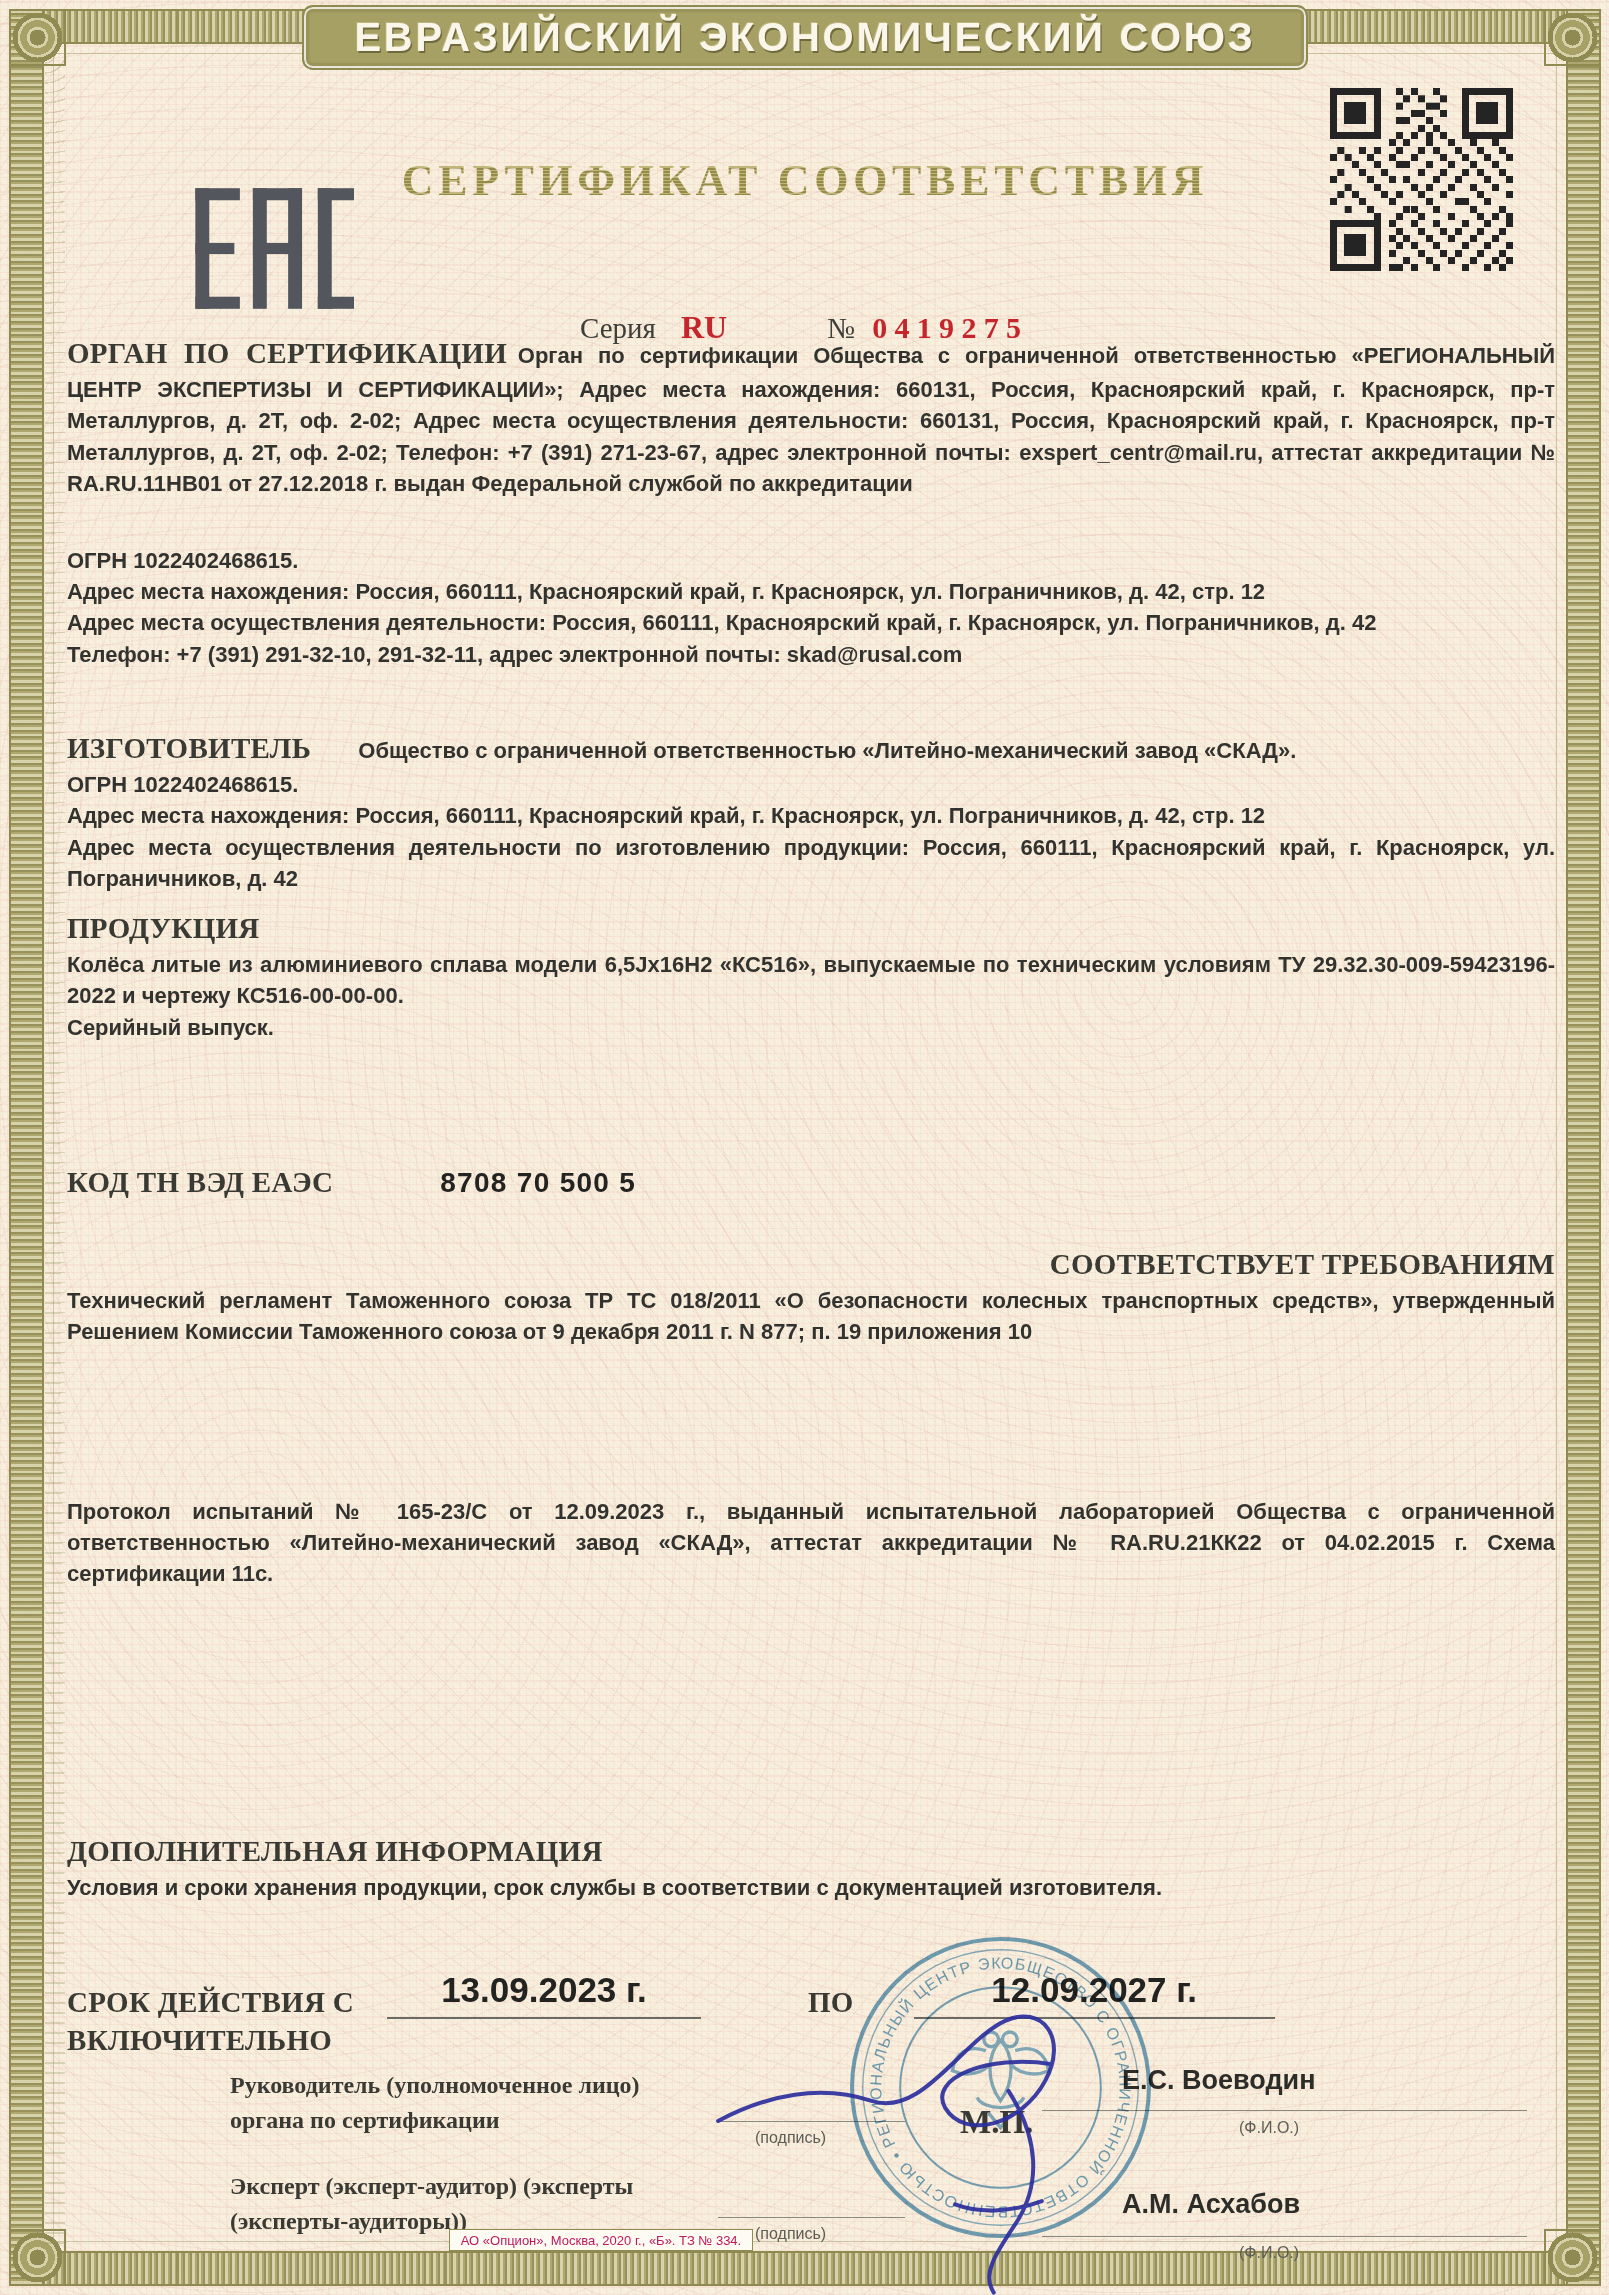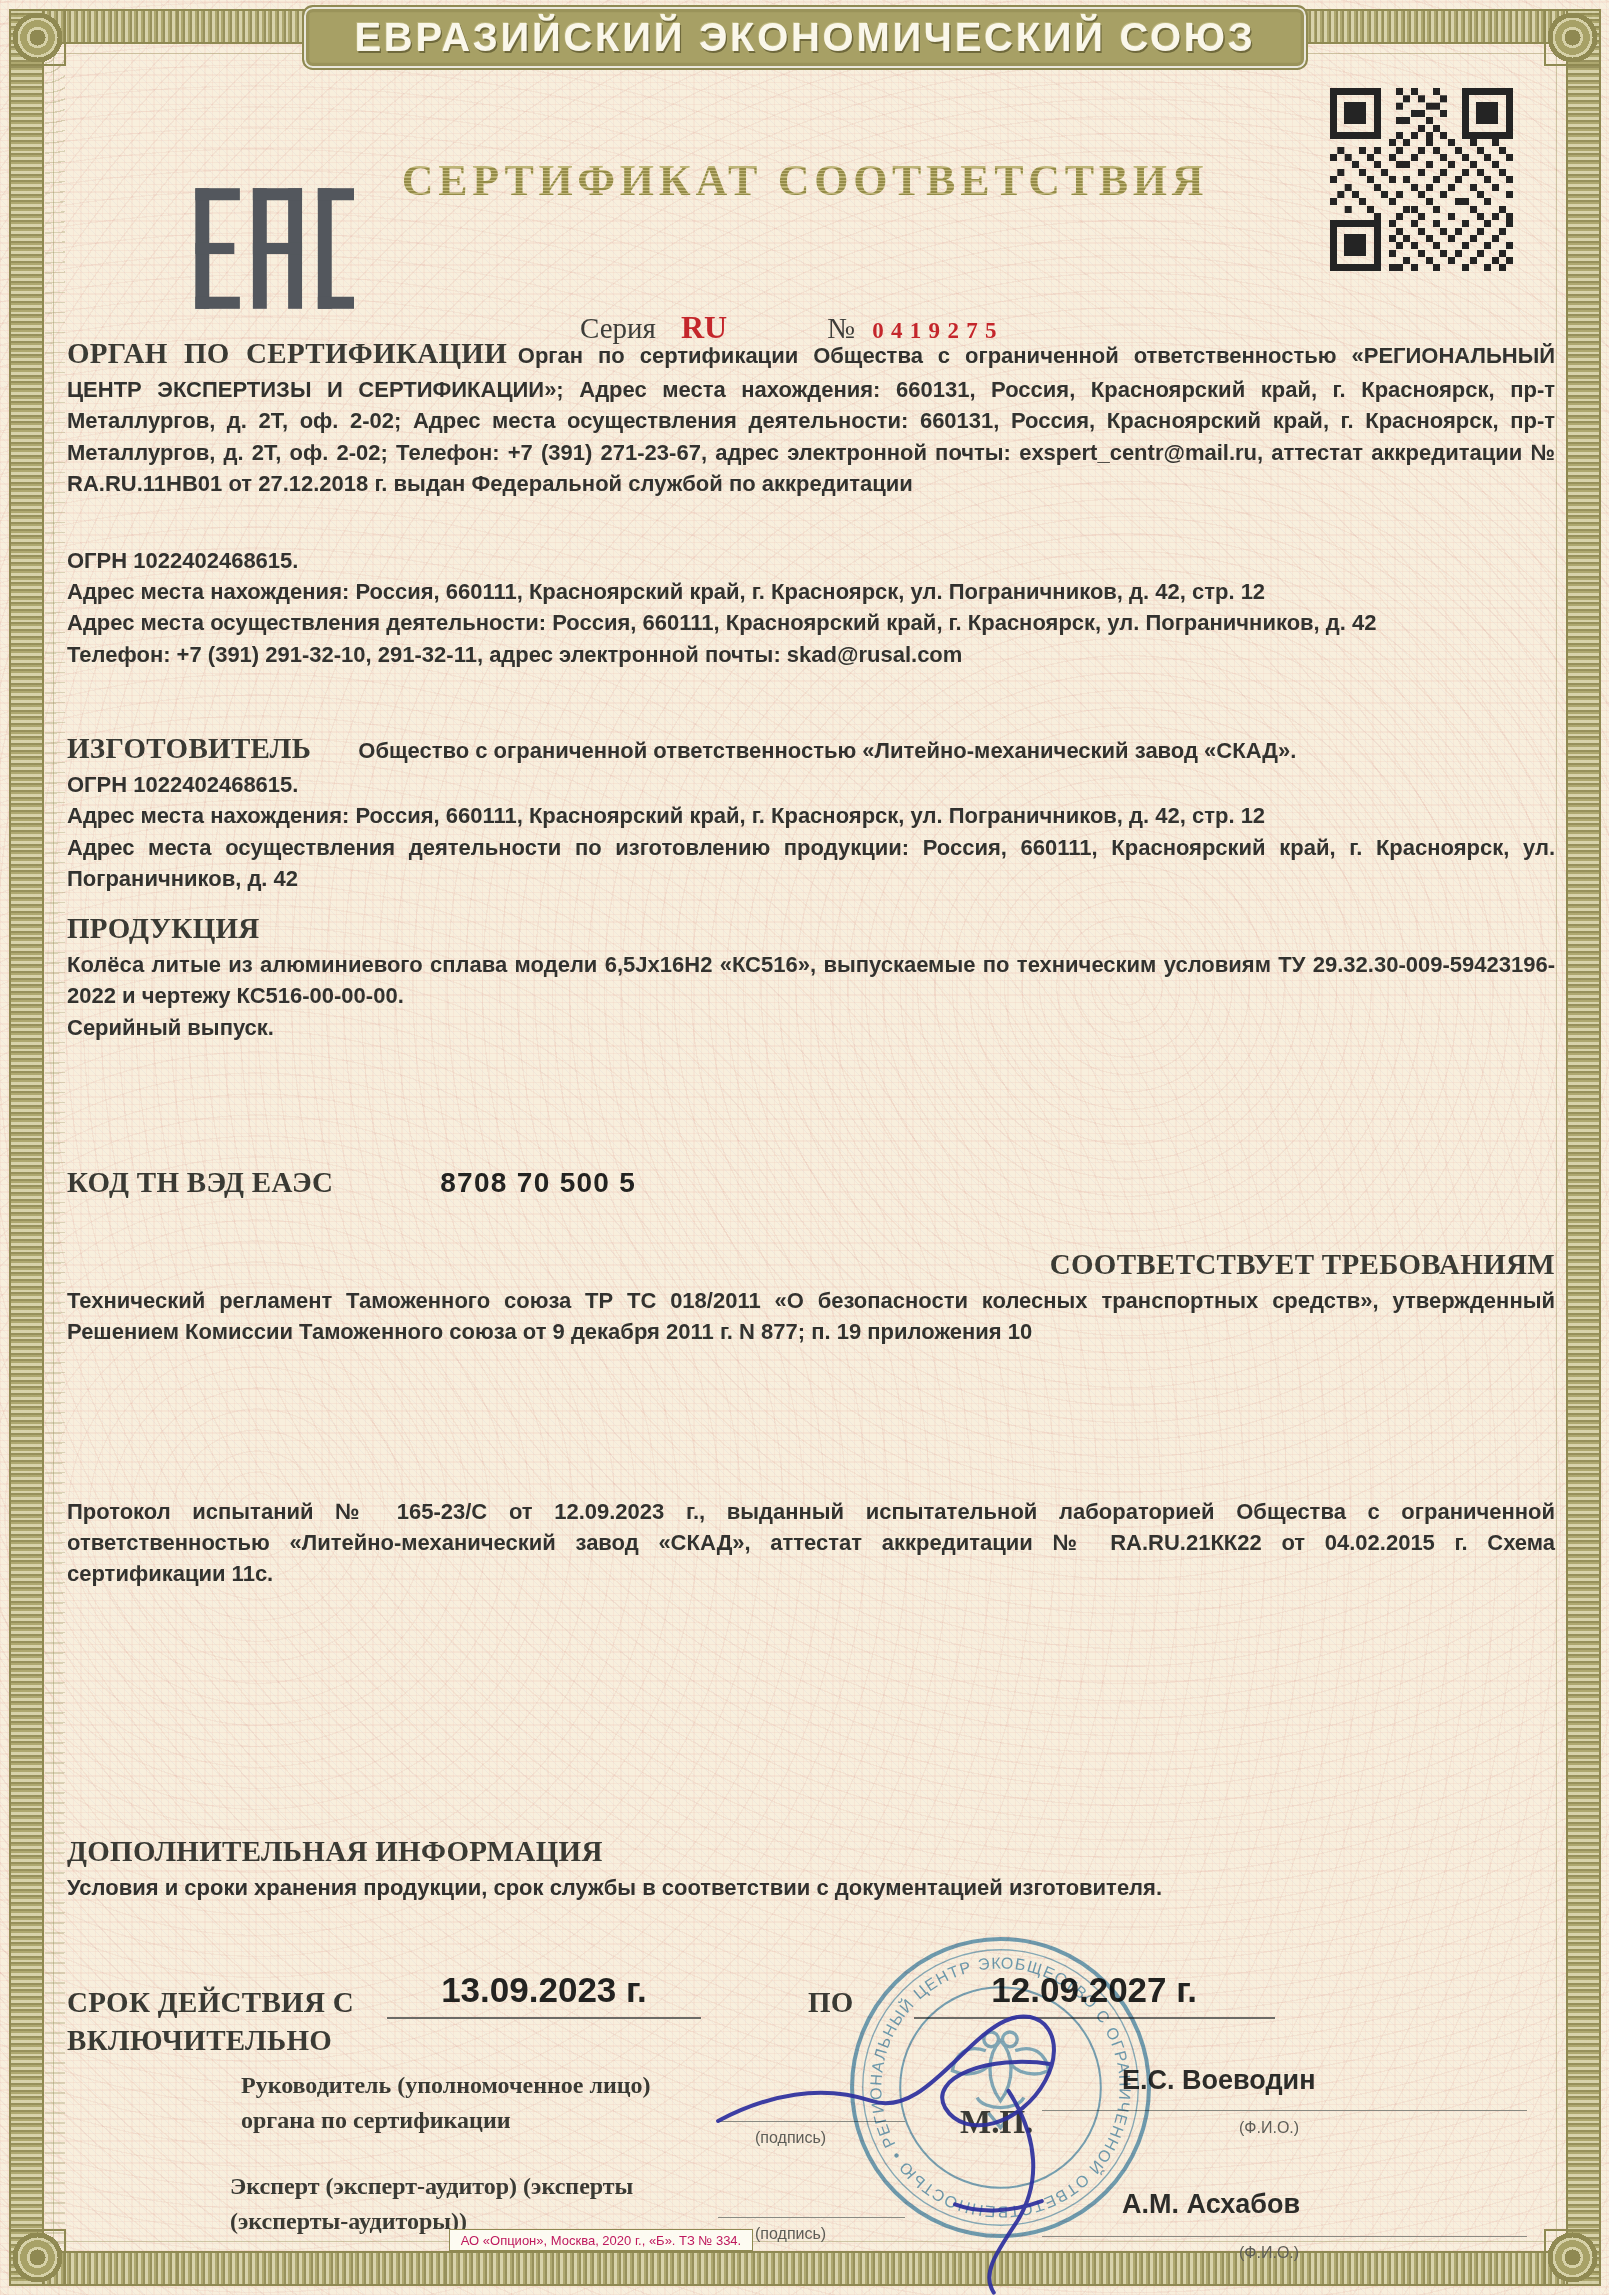--- a/index.html
+++ b/index.html
@@ -50,21 +50,21 @@
       -webkit-background-clip:text;background-clip:text;-webkit-text-fill-color:transparent;
       text-shadow:none;}
   
   .num-row{position:absolute;left:580px;top:258px;white-space:nowrap;}
   .serif-label{font-family:"Liberation Serif","DejaVu Serif",serif;font-weight:400;font-size:29px;color:#3e3e3a;}
   .num-value{display:inline-block;margin-left:14.7px;font-weight:700;font-size:27px;color:#232321;
       width:755px;border-bottom:2px solid #6b6b66;padding-bottom:5.3px;vertical-align:bottom;}
   .series-row{position:absolute;left:580px;top:309px;white-space:nowrap;}
   .series-val{font-family:"Liberation Serif","DejaVu Serif",serif;font-weight:700;font-size:32px;color:#c4262b;margin-left:25px;}
   .series-no-label{font-family:"Liberation Serif","DejaVu Serif",serif;font-size:29px;color:#3e3e3a;margin-left:100px;}
-  .series-number{font-family:"Liberation Serif","DejaVu Serif",serif;font-weight:700;font-size:23px;color:#c4262b;
+  .series-number{font-family:"Liberation Serif","DejaVu Serif",serif;font-weight:700;font-size:30px;color:#c4262b;
       letter-spacing:7.3px;margin-left:17.4px;}
   
   .qr{position:absolute;left:1330px;top:88px;width:198px;height:198px;}
   .qr .dots{position:absolute;left:0;top:0;width:7.3px;height:7.3px;background:transparent;}
   .finder{position:absolute;width:51px;height:51px;border:7.3px solid #242424;box-sizing:border-box;}
   .finder:after{content:"";position:absolute;left:7.3px;top:7.3px;width:22px;height:22px;background:#242424;}
   .f1{left:0;top:0;} .f2{left:132px;top:0;} .f3{left:0;top:132px;}
   
   .sec{position:absolute;left:67px;right:55px;}
   .sec-label{font-family:"Liberation Serif","DejaVu Serif",serif;font-weight:700;font-size:29px;color:#3a3a34;letter-spacing:0.3px;}
@@ -241,21 +241,21 @@
   </svg>
 
   <svg class="sigstrokes" width="494" height="314" viewBox="0 0 740 470">
     <g fill="none" stroke="#2d2f9e" stroke-width="6" stroke-linecap="round" opacity=".92">
       <path d="M 75 205 C 150 165 230 150 305 175 C 380 200 440 85 505 55 C 560 30 600 80 565 145 C 530 210 445 235 415 185 C 390 140 480 105 575 120"></path>
       <path d="M 510 160 C 555 230 560 300 520 360 C 490 405 470 435 488 462"></path>
       <path d="M 430 330 C 470 345 520 340 560 325"></path>
     </g>
   </svg>
 
-  <div class="sig-label" style="left:230px;top:2068px;width:441px;margin-left:11px;">Руководитель (уполномоченное лицо) органа по сертификации</div>
+  <div class="sig-label" style="left:230px;top:2068px;width:441px;">Руководитель (уполномоченное лицо) органа по сертификации</div>
   <div class="sig-line" style="left:718px;top:2121px;width:187px;"></div>
   <div class="caption" style="left:755px;top:2129px;">(подпись)</div>
   <div class="mp">М.П.</div>
   <div class="fio-name" style="left:1122px;top:2065px;">Е.С. Воеводин</div>
   <div class="sig-line" style="left:1042px;top:2110px;width:485px;"></div>
   <div class="caption" style="left:1239px;top:2119px;">(Ф.И.О.)</div>
 
   <div class="sig-label" style="left:230px;top:2169px;width:468px;">Эксперт (эксперт-аудитор) (эксперты (эксперты-аудиторы))</div>
   <div class="sig-line" style="left:718px;top:2217px;width:187px;"></div>
   <div class="caption" style="left:755px;top:2225px;">(подпись)</div>

